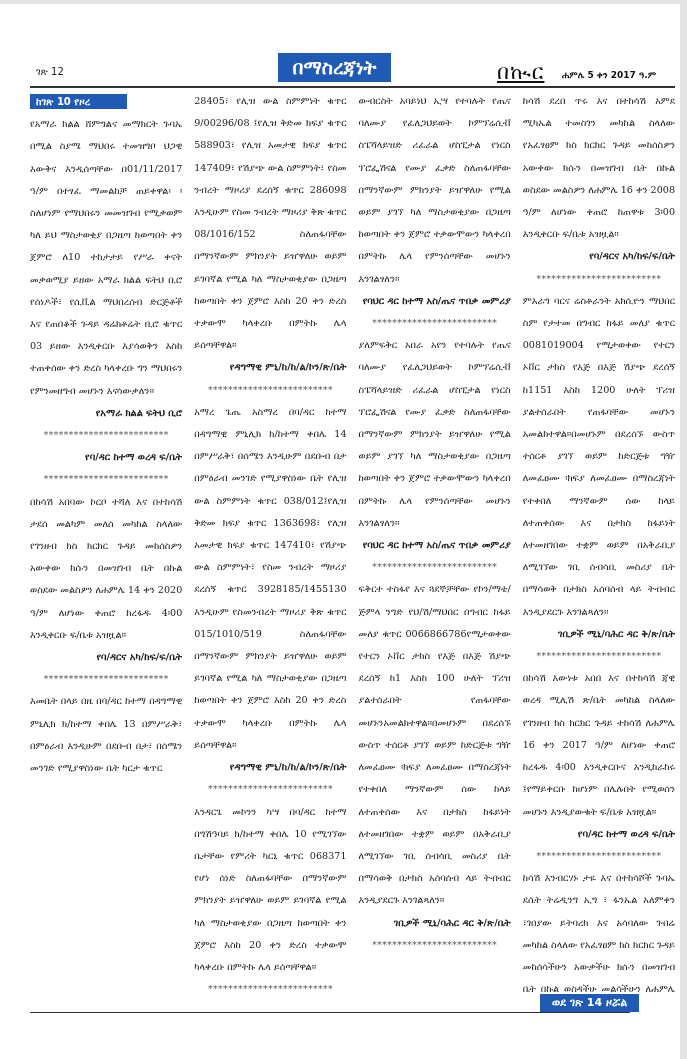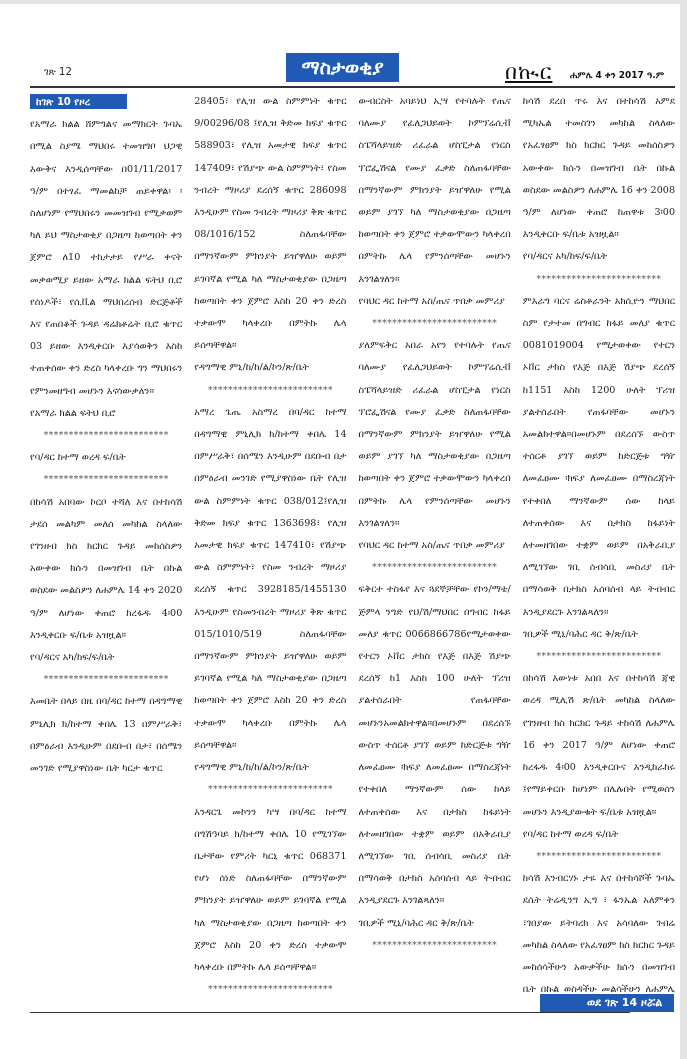--- a/index.html
+++ b/index.html
@@ -4,21 +4,21 @@
 <style>
   html, body { margin: 0; padding: 0; }
   body {
     width: 687px; height: 1059px; background: #e4e4e4; position: relative;
     font-family: "DejaVu Serif", serif; color: #1a1a1a; overflow: hidden;
   }
   .page {
     position: absolute; left: 0; top: 4px; width: 680px; height: 1055px;
     background: #ffffff;
   }
-  .masthead { position: absolute; left: 8px; top: 0; width: 680px; height: 101px; }
+  .masthead { position: absolute; left: 0; top: 0; width: 680px; height: 101px; }
   .page-num {
     position: absolute; left: 36px; top: 62px; font-size: 10px; color: #222;
     font-family: "DejaVu Sans", sans-serif;
   }
   .section-title {
     position: absolute; left: 278px; top: 49px; width: 113px; height: 29px;
     background: #1f5bb5; color: #fff; font-family: "DejaVu Sans", sans-serif;
     font-weight: bold; font-size: 19px; text-align: center; line-height: 29px;
   }
   .paper-name {
@@ -39,40 +39,40 @@
   .col {
     flex: 1; overflow: hidden; font-size: 9.6px; line-height: 22.2px;
     text-align: justify;
   }
   .continued-tag {
     display: inline-block; background: #1f5bb5; color: #fff; font-family: "DejaVu Sans", sans-serif;
     font-weight: bold; font-size: 10px; line-height: 15px; padding: 0 6px; width: 85px;
     margin-top: 4px;
   }
   .notice p { margin: 0; }
-  .signature { text-align: left; }
+  .signature { text-align: right; font-weight: bold; }
   .stars { text-align: center; color: #555; letter-spacing: 0.5px; font-size: 9px; overflow: hidden; white-space: nowrap; }
   .bottom-rule {
     position: absolute; left: 30px; top: 1008px; width: 600px; height: 1px; background: #333;
   }
   .continue-box {
     position: absolute; left: 540px; top: 990px; width: 99px; height: 18px;
     background: #1f5bb5; color: #fff; font-family: "DejaVu Sans", sans-serif;
-    font-weight: bold; font-size: 11px; text-align: center; line-height: 18px; padding-left: 35px;
+    font-weight: bold; font-size: 11px; text-align: center; line-height: 18px;
   }
 </style>
 </head>
 <body>
 
 <div class="page">
   <div class="masthead">
     <div class="page-num">ገጽ 12</div>
-    <div class="section-title">ማስታወቂያ</div>
+    <div class="section-title">በማስረጃነት</div>
     <div class="paper-name">በኲር</div>
-    <div class="issue-date">ሐምሌ 4 ቀን 2017 ዓ.ም</div>
+    <div class="issue-date">ሐምሌ 5 ቀን 2017 ዓ.ም</div>
   </div>
   <div class="top-rule"></div>
 
   <div class="columns">
     <div class="col">
       <div class="continued-tag">ከገጽ 10 የዞረ</div>
       <div>
           <div class="notice">
             <p>የአማራ ክልል ሸምግልና መማክርት ጉባኤ በሚል ስያሜ ማህበሩ ተመዝግቦ ህጋዊ እውቅና እንዲሰጣቸው በ01/11/2017 ዓ/ም በተፃፈ ማመልከቻ ጠይቀዋል፡ ፡ ስለሆነም የማህበሩን መመዝገብ የሚቃወም ካለ ይህ ማስታወቂያ በጋዜጣ ከወጣበት ቀን ጀምሮ ለ10 ተከታታይ የሥራ ቀናት መቃወሚያ ይዘው አማራ ክልል ፍትህ ቢሮ የሰነዶች፣ የሲቪል ማህበረሰብ ድርጅቶች እና የጠበቆች ጉዳይ ዳሬክቶሬት ቢሮ ቁጥር 03 ይዘው እንዲቀርቡ እያሳወቅን እስከ ተጠቀሰው ቀን ድረስ ካላቀረቡ ግን ማህበሩን የምንመዘግብ መሆኑን እናሳውቃለን፡፡</p>
             <div class="signature">የአማራ ክልል ፍትህ ቢሮ</div>

